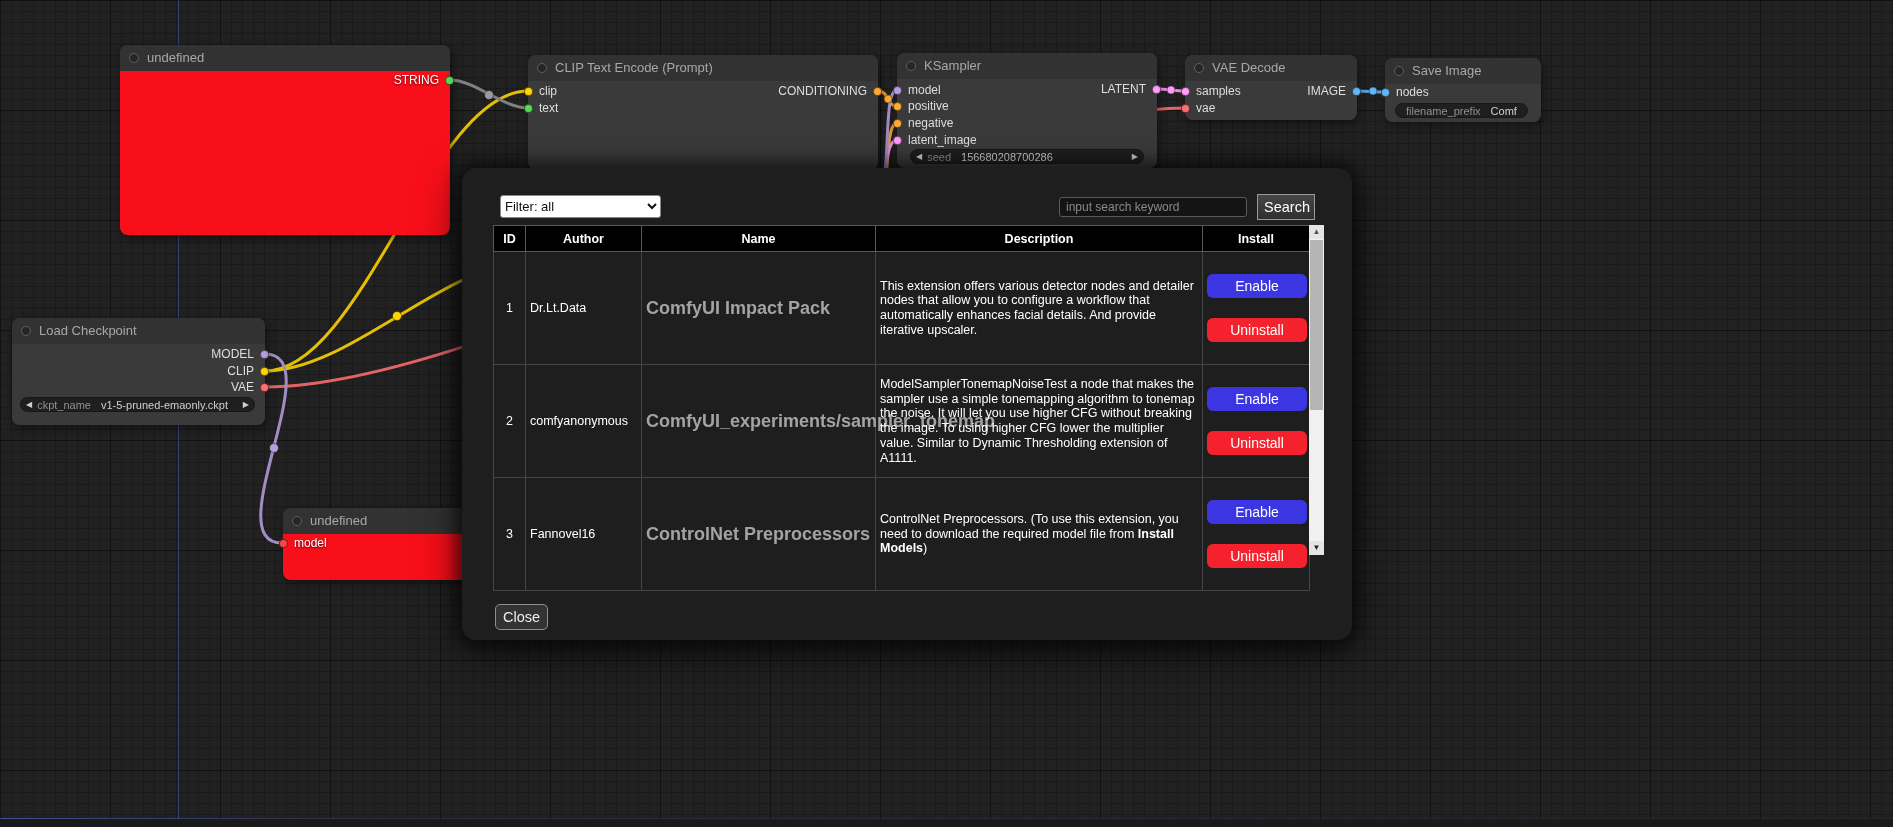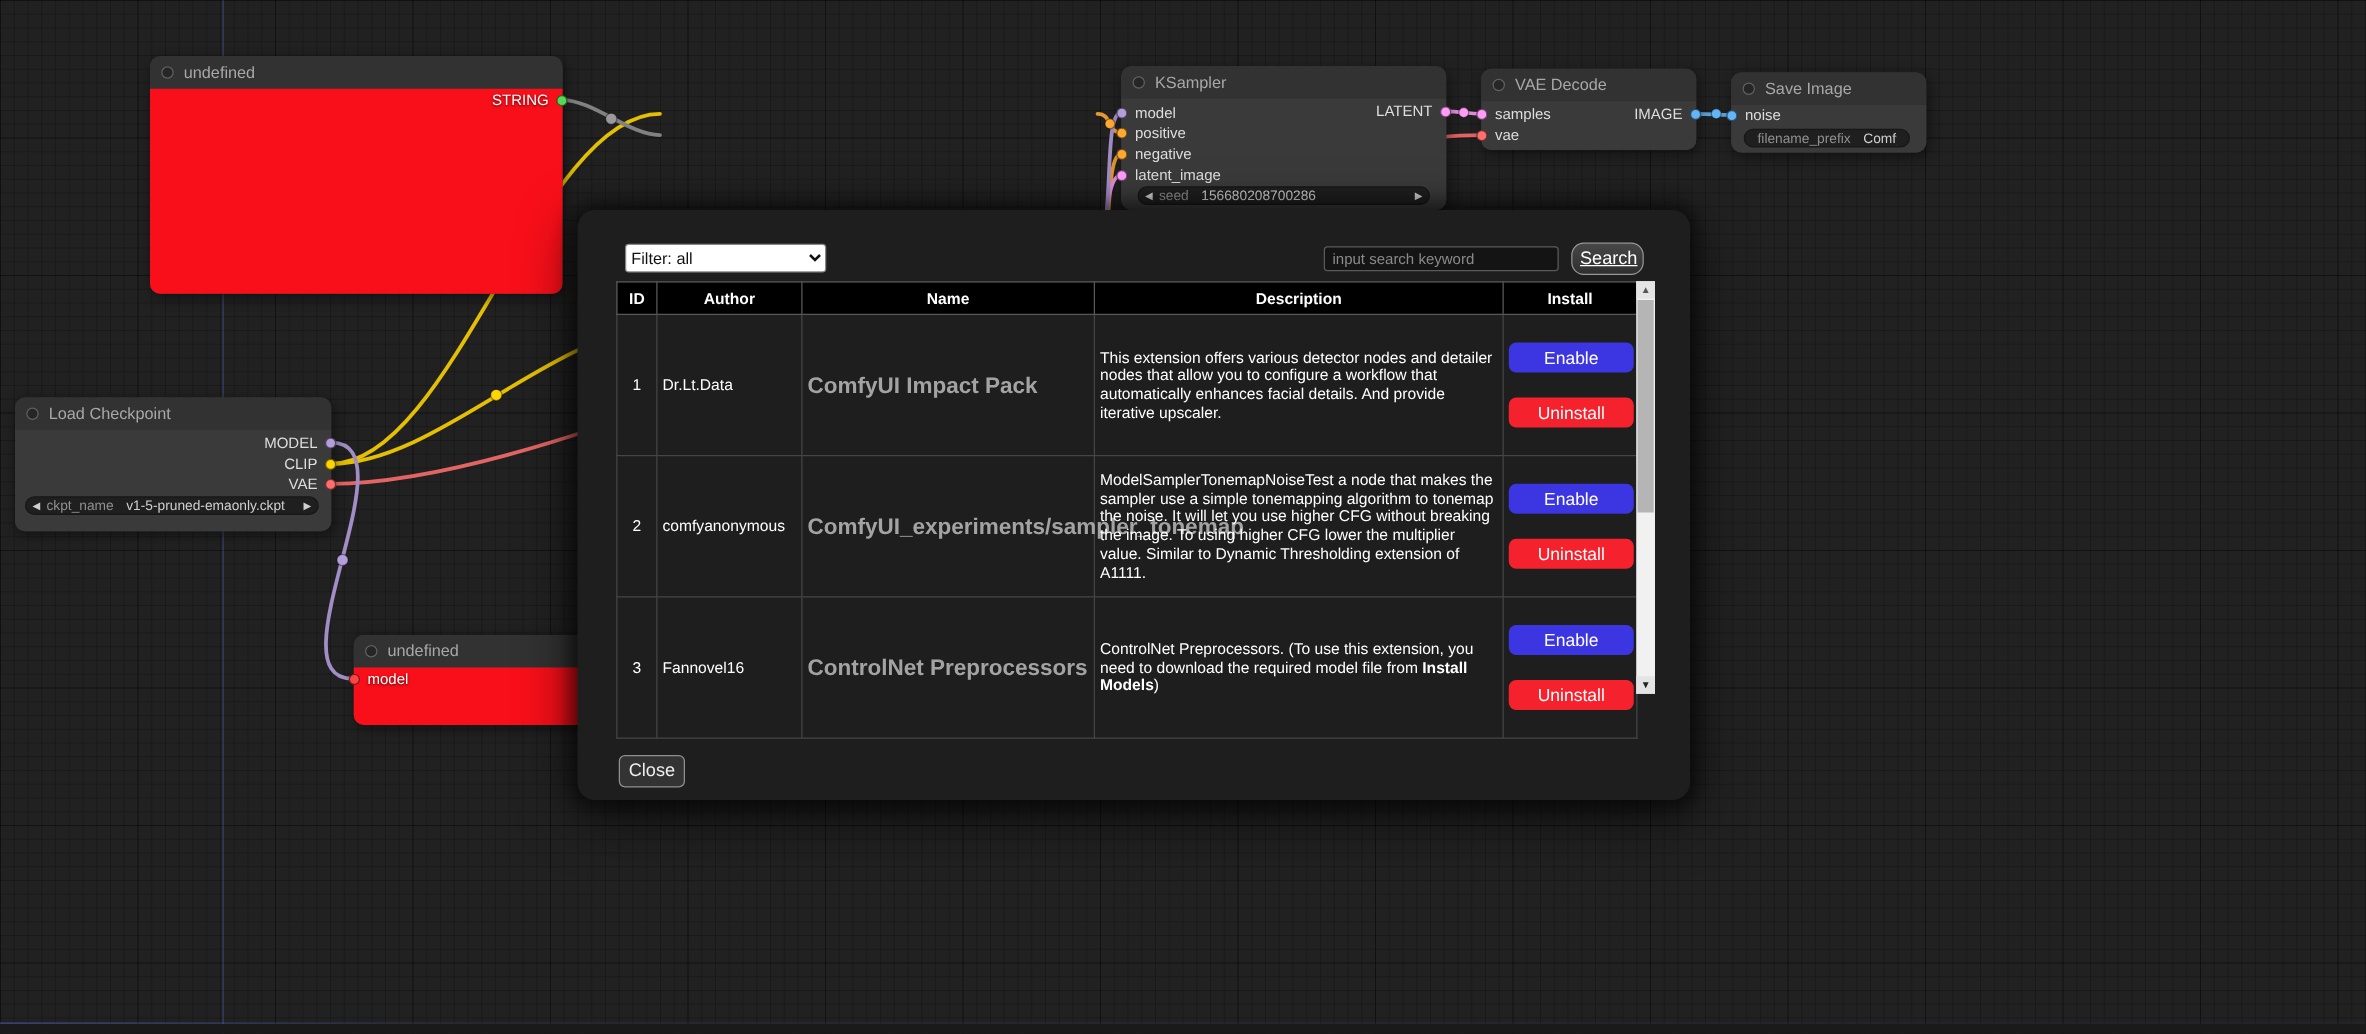--- a/index.html
+++ b/index.html
@@ -43,21 +43,21 @@
 
   
   .dialog{position:absolute;left:462px;top:168px;width:890px;height:472px;background:#1e1e1e;border-radius:14px;z-index:10;
           box-shadow:0 0 14px 6px rgba(0,0,0,.45), 0 12px 45px rgba(0,0,0,.65);}
   .filter{position:absolute;left:38px;top:27px;width:161px;height:23px;font-size:13px;background:#fff;color:#111;
           border:1px solid #888;border-radius:3px;font-family:inherit;}
   .search{position:absolute;left:597px;top:29px;width:188px;height:20px;background:#141414;border:1px solid #5a5a5a;
           border-radius:3px;color:#cfcfcf;font-size:12px;padding:0 6px;box-sizing:border-box;font-family:inherit;}
   .search::placeholder{color:#8a8a8a;}
   .searchbtn{position:absolute;left:795px;top:26px;width:58px;height:26px;background:linear-gradient(#474747,#2f2f2f);
-          border:1px solid #9a9a9a;border-radius:10px;color:#fff;font-size:14.5px;font-family:inherit;cursor:pointer;text-decoration:underline;}
+          border:1px solid #9a9a9a;border-radius:0;color:#fff;font-size:14.5px;font-family:inherit;cursor:pointer;}
   .tablewrap{position:absolute;left:31px;top:57px;width:831px;height:330px;}
   table.ext{border-collapse:collapse;width:816px;table-layout:fixed;}
   .ext th{background:#000;color:#fff;font-size:12.5px;font-weight:bold;border:1px solid #585858;padding:5px 2px;height:15px;}
   .ext td{border:1px solid #454545;color:#fff;font-size:12.5px;padding:2px 4px;vertical-align:middle;box-sizing:border-box;}
   td.c{text-align:center;}
   a.extlink{color:#a3a3a3;font-weight:bold;text-decoration:none;font-size:18px;cursor:pointer;}
   .desc{line-height:1.18;}
   .btn-enable,.btn-uninstall{display:block;width:100px;height:24px;margin:20px auto;color:#fff;border:none;border-radius:6px;
           font-size:14px;font-family:inherit;cursor:pointer;}
   .btn-enable{background:#3b36e2;}
@@ -104,20 +104,36 @@
 
   <div class="node" style="left:120px;top:45px;width:330px;height:190px">
     <div class="ntitle"><span class="ndot"></span><span>undefined</span></div>
     <div class="nbody error"></div>
     <div class="slot out onred" style="top:27px">
       <span class="slabel">STRING</span>
       <span class="sdot" style="background:#58d858"></span>
     </div>
   </div>
 
+  <div class="node" style="left:528px;top:55px;width:350px;height:115px">
+    <div class="ntitle"><span class="ndot"></span><span>CLIP Text Encode (Prompt)</span></div>
+    <div class="nbody"></div>
+    <div class="slot in" style="top:28px">
+      <span class="sdot" style="background:#FFD500"></span>
+      <span class="slabel">clip</span>
+    </div>
+    <div class="slot in" style="top:45px">
+      <span class="sdot" style="background:#58d858"></span>
+      <span class="slabel">text</span>
+    </div>
+    <div class="slot out" style="top:28px">
+      <span class="slabel">CONDITIONING</span>
+      <span class="sdot" style="background:#FFA931"></span>
+    </div>
+  </div>
 
   <div class="node" style="left:897px;top:53px;width:260px;height:115px">
     <div class="ntitle"><span class="ndot"></span><span>KSampler</span></div>
     <div class="nbody"></div>
     <div class="slot in" style="top:29px">
       <span class="sdot" style="background:#B39DDB"></span>
       <span class="slabel">model</span>
     </div>
     <div class="slot in" style="top:45px">
       <span class="sdot" style="background:#FFA931"></span>
@@ -158,21 +174,21 @@
       <span class="slabel">IMAGE</span>
       <span class="sdot" style="background:#64B5F6"></span>
     </div>
   </div>
 
   <div class="node" style="left:1385px;top:58px;width:156px;height:64px">
     <div class="ntitle"><span class="ndot"></span><span>Save Image</span></div>
     <div class="nbody"></div>
     <div class="slot in" style="top:26px">
       <span class="sdot" style="background:#64B5F6"></span>
-      <span class="slabel">noise</span>
+      <span class="slabel">nodes</span>
     </div>
     <div class="widget" style="left:10px;right:13px;top:45px">
       <span class="wlabel">filename_prefix</span>
       <span class="wvalue">ComfyUI</span>
     </div>
   </div>
 
   <div class="node" style="left:12px;top:318px;width:253px;height:107px">
     <div class="ntitle"><span class="ndot"></span><span>Load Checkpoint</span></div>
     <div class="nbody"></div>

